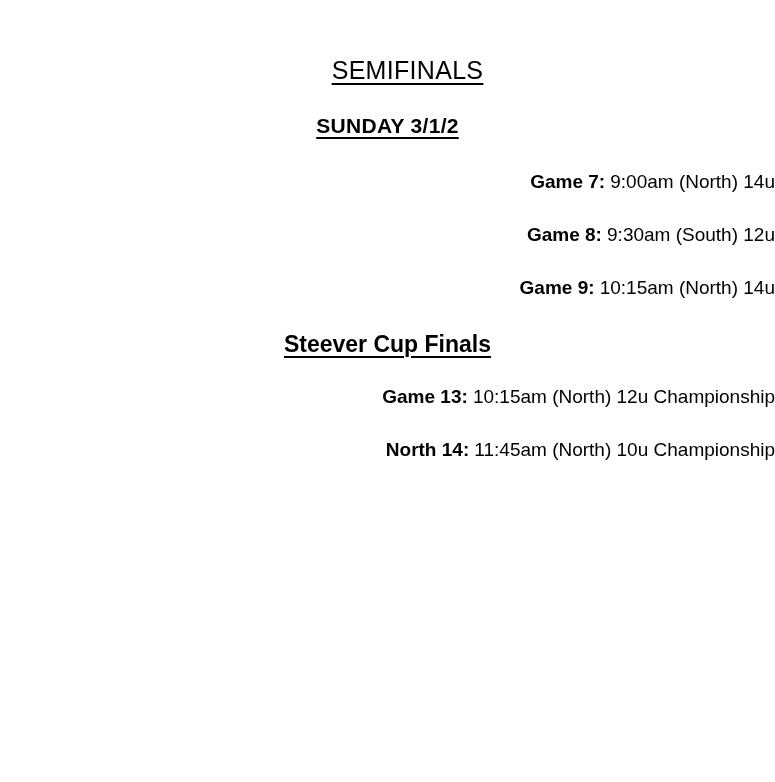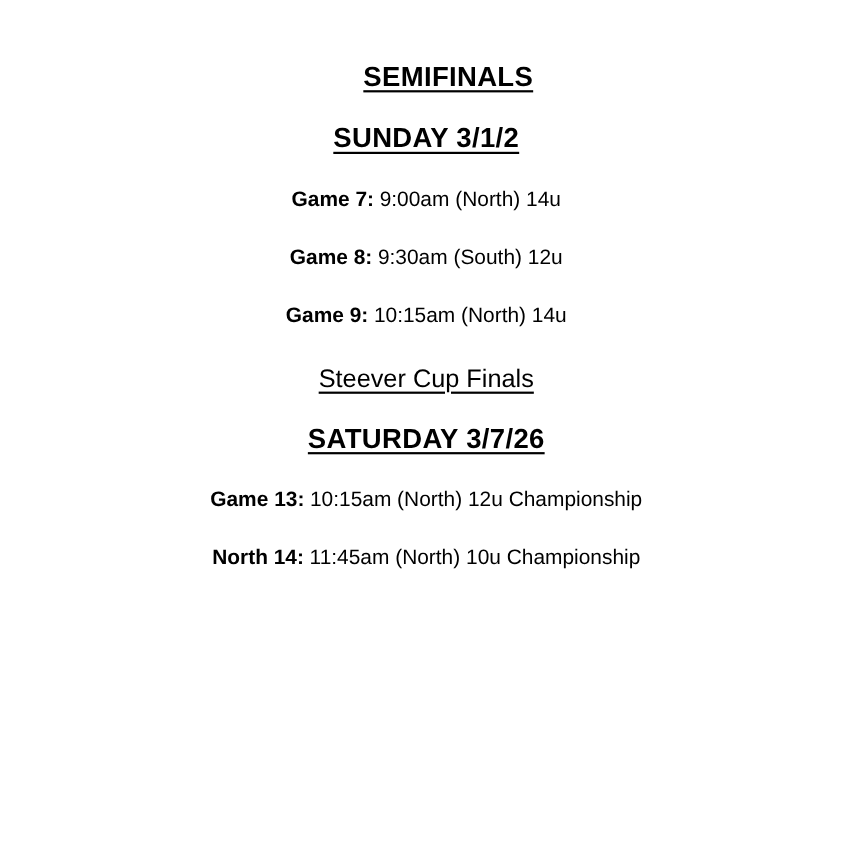--- a/index.html
+++ b/index.html
@@ -21,45 +21,46 @@
     padding-top: 57px;
     text-align: center;
   }
   .u {
     text-decoration: underline;
     text-decoration-thickness: 2px;
     text-underline-offset: 4px;
   }
   .title {
     font-size: 25px;
-    font-weight: 700;
+    font-weight: 400;
     line-height: 26px;
     margin: 0 0 31px 0;
     letter-spacing: 0.3px;
     padding-left: 40px;
   }
   .date-heading {
-    font-size: 25px;
+    font-size: 21px;
     font-weight: 700;
     line-height: 24px;
     margin: 0 0 34px 0;
     letter-spacing: 0.3px;
     text-decoration: underline;
   }
   .subheading {
     font-size: 23px;
-    font-weight: 400;
+    font-weight: 700;
     line-height: 26px;
     margin: 0 0 30px 0;
   }
   .game {
     font-size: 19px;
     font-weight: 400;
     line-height: 20px;
     margin: 0 0 33px 0;
+    text-align: right;
   }
   .game .game-label {
     font-weight: 700;
   }
   .game .game-details {
     margin-left: 0.27em;
   }
 </style>
 </head>
 <body>
@@ -80,21 +81,20 @@
 
   <p class="game">
     <span class="game-label">Game 9:</span><span class="game-details">10:15am (North) 14u</span>
   </p>
 
 
 
 
   <h2 class="subheading u">Steever Cup Finals</h2>
 
-  <h2 class="date-heading u">SATURDAY 3/7/26</h2>
 
   <p class="game">
     <span class="game-label">Game 13:</span><span class="game-details">10:15am (North) 12u Championship</span>
   </p>
 
   <p class="game">
     <span class="game-label">North 14:</span><span class="game-details">11:45am (North) 10u Championship</span>
   </p>
 
 

